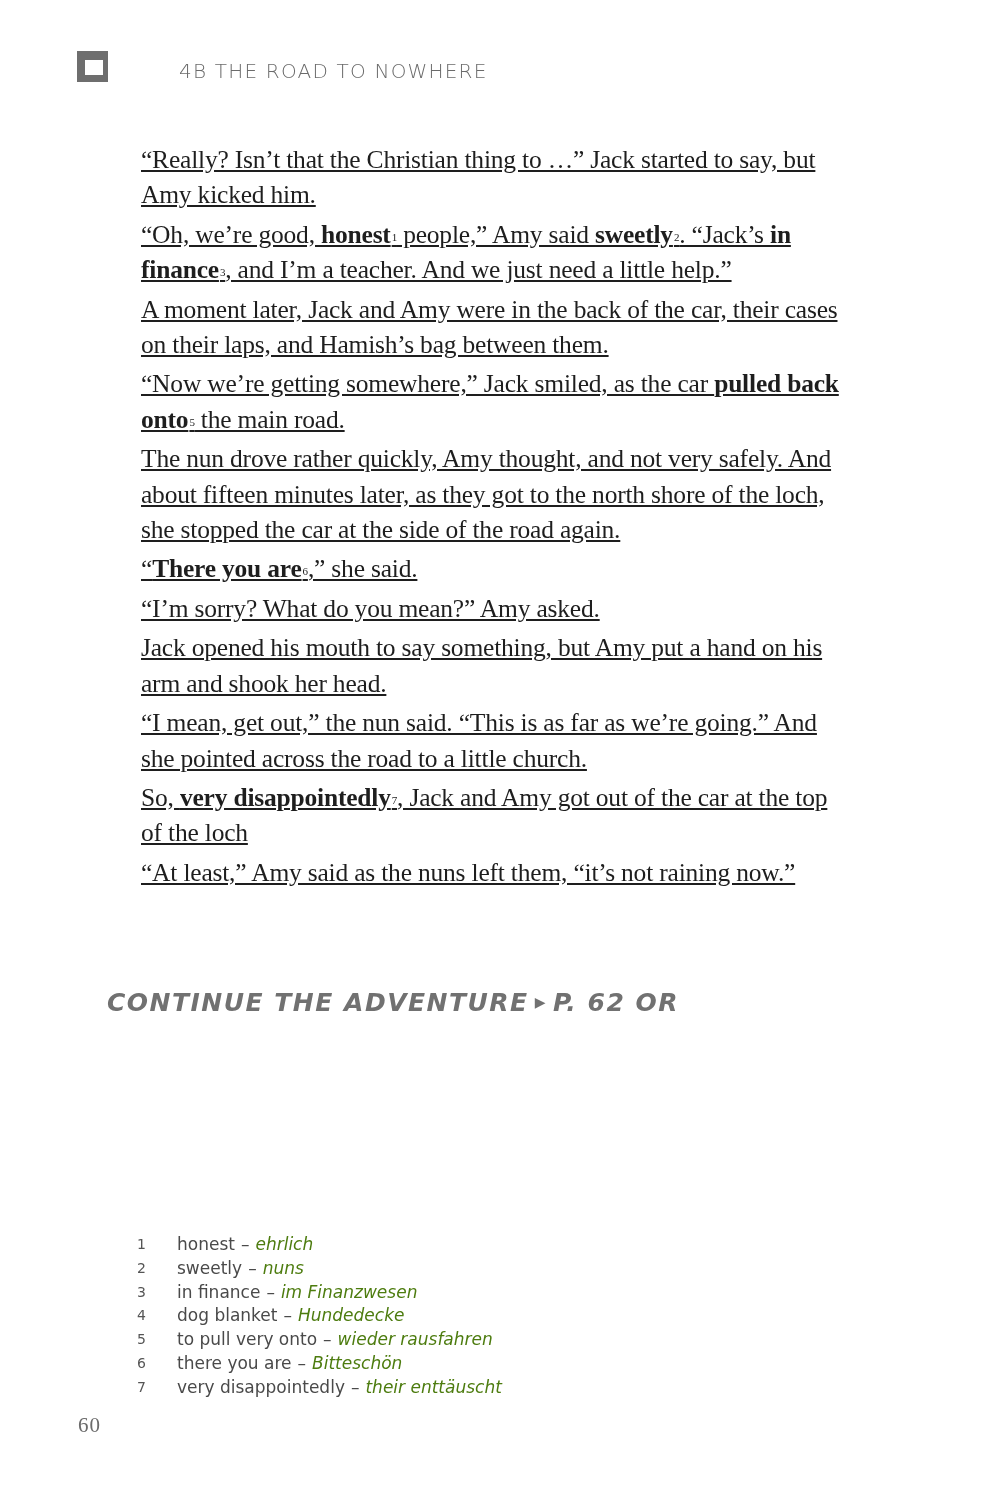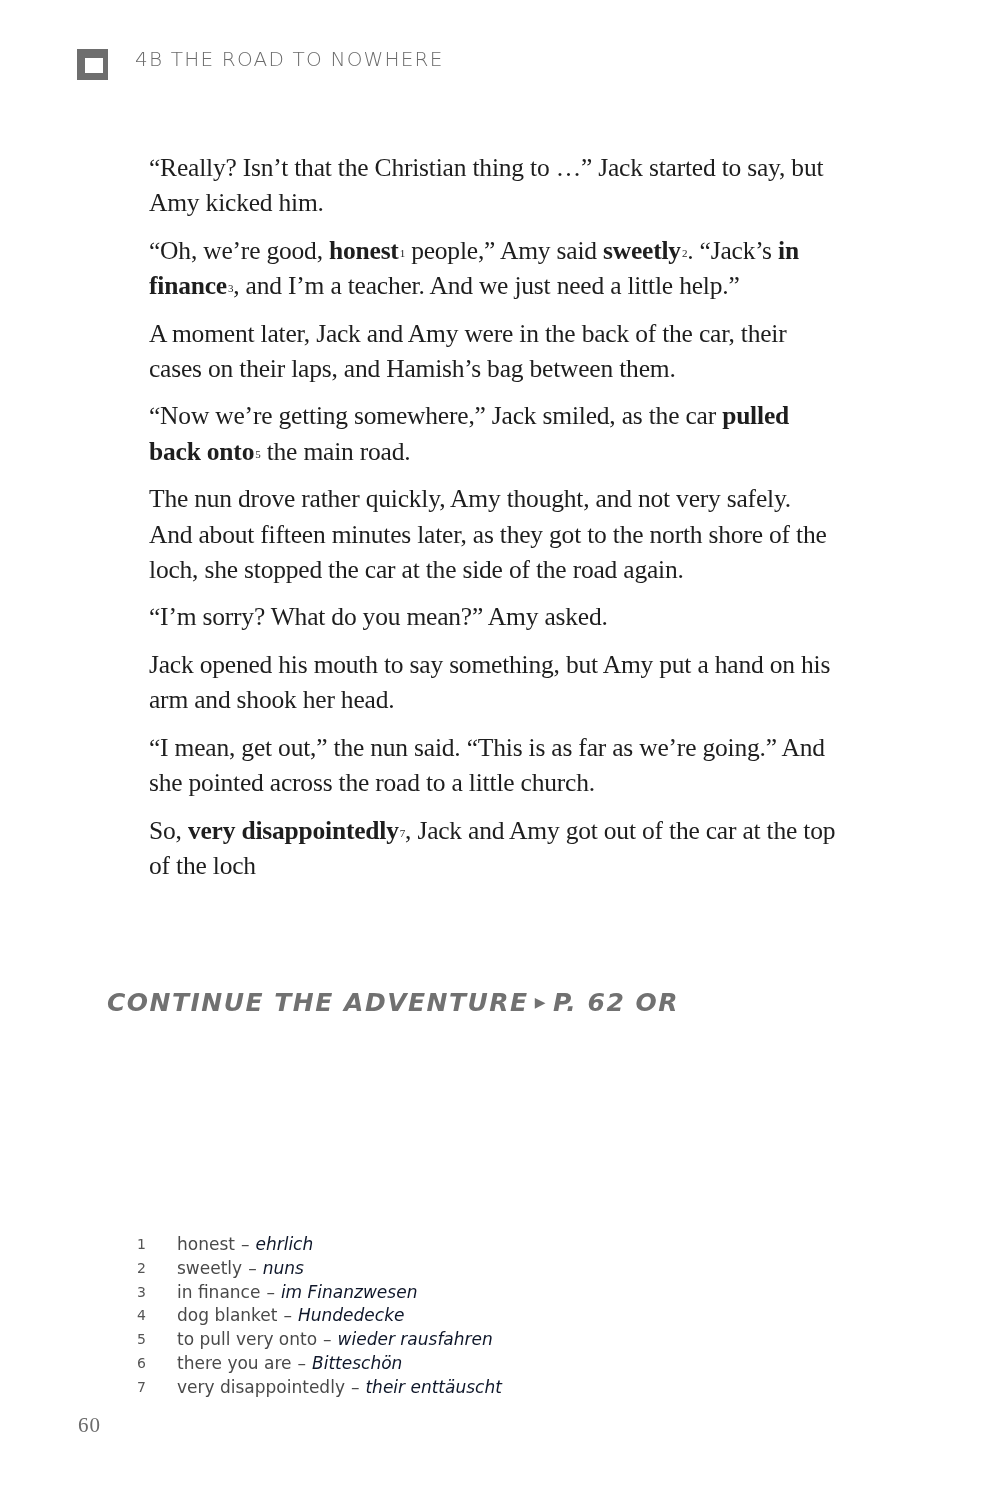--- a/index.html
+++ b/index.html
@@ -1,21 +1,21 @@
 <!DOCTYPE html>
 <html><head>
   <meta charset="utf-8">
   <style>
     * { margin: 0; padding: 0; box-sizing: border-box; }
     html, body { width: 981px; height: 1493px; background: #ffffff; overflow: hidden; }
     body { position: relative; color: #1e1e1e; }
 
     .running-head {
       position: absolute; left: 77px; top: 47px; height: 36px;
-      display: flex; align-items: flex-start;
+      display: flex; align-items: flex-end; gap: 44px;
     }
     .head-icon {
       width: 32px; height: 34px; position: relative; margin-right: 26px;
     }
     .head-icon .frame {
       position: absolute; left: 0; top: 2px; width: 31px; height: 31px;
       background: #6e6e6e;
     }
     .head-icon .hole {
       position: absolute; left: 8px; top: 11px; width: 18px; height: 15px;
@@ -26,41 +26,41 @@
       font-size: 20px; letter-spacing: 1.2px; color: #6b6b6b;
       font-stretch: condensed;
     }
 
     .body-text {
       position: absolute; left: 137px; top: 138px; width: 712px;
       font-family: "Liberation Serif", "DejaVu Serif", serif;
       font-size: 25.5px; line-height: 35.4px; color: #1e1e1e;
       letter-spacing: -0.2px;
     }
-    .body-text p { margin: 12px; }
+    .body-text p { margin: 4px; text-decoration: underline; }
     .body-text b { font-weight: 700; }
     .body-text sup { font-size: 11px; vertical-align: top; position: relative; top: 3px; margin-left: 1px; }
 
     .continue {
       position: absolute; left: 0; width: 786px; top: 985px; text-align: center;
       font-family: "DejaVu Sans", sans-serif; font-weight: 700; font-style: italic;
       font-size: 25px; line-height: 36px; letter-spacing: 1.5px; color: #717171;
       text-transform: uppercase; font-variant: small-caps;
     }
     .continue .arrow { font-size: 14px; vertical-align: middle; position: relative; top: -2px; margin: 0 6px; }
 
     .footnotes {
       position: absolute; left: 137px; top: 1233px; width: 600px;
       font-family: "DejaVu Sans", sans-serif; font-size: 17px; line-height: 23.8px; color: #4a4a4a;
     }
     .fn-row { display: flex; }
     .fn-num { width: 40px; font-size: 14px; color: #555; }
     .fn-term { color: #4a4a4a; }
     .fn-dash { margin: 0 6px; }
-    .fn-trans { font-style: italic; color: #0f172a; }
+    .fn-trans { font-style: italic; color: #4d7c0f; }
 
     .page-number {
       position: absolute; left: 78px; top: 1413px;
       font-family: Liberation Serif, serif; font-weight: 300; font-size: 21px; color: #6b6b6b;
       letter-spacing: 1px;
     }
   </style>
 </head>
 <body>
 
@@ -71,24 +71,26 @@
   </div>
   <div class="head-title">4B THE ROAD TO NOWHERE</div>
 </div>
 
 <div class="body-text" id="body-text">
     <p>“Really? Isn’t that the Christian thing to …” Jack started to say, but Amy kicked him.</p>
     <p>“Oh, we’re good, <b>honest</b><sup>1</sup> people,” Amy said <b>sweetly</b><sup>2</sup>. “Jack’s <b>in finance</b><sup>3</sup>, and I’m a teacher. And we just need a little help.”</p>
     <p>A moment later, Jack and Amy were in the back of the car, their cases on their laps, and Hamish’s bag between them.</p>
     <p>“Now we’re getting somewhere,” Jack smiled, as the car <b>pulled back onto</b><sup>5</sup> the main road.</p>
     <p>The nun drove rather quickly, Amy thought, and not very safely. And about fifteen minutes later, as they got to the north shore of the loch, she stopped the car at the side of the road again.</p>
+    <p>“<b>There you are</b><sup>6</sup>,” she said.</p>
     <p>“I’m sorry? What do you mean?” Amy asked.</p>
     <p>Jack opened his mouth to say something, but Amy put a hand on his arm and shook her head.</p>
     <p>“I mean, get out,” the nun said. “This is as far as we’re going.” And she pointed across the road to a little church.</p>
     <p>So, <b>very disappointedly</b><sup>7</sup>, Jack and Amy got out of the car at the top of the loch</p>
+    <p>“At least,” Amy said as the nuns left them, “it’s not raining now.”</p>
   </div>
 
 <div class="continue">
   <div>
     <span>Continue the adventure</span><span class="arrow">▶</span><span>p. 62 or</span>
   </div>
 </div>
 
 <div class="footnotes" id="footnotes">
   <div class="fn-row">

